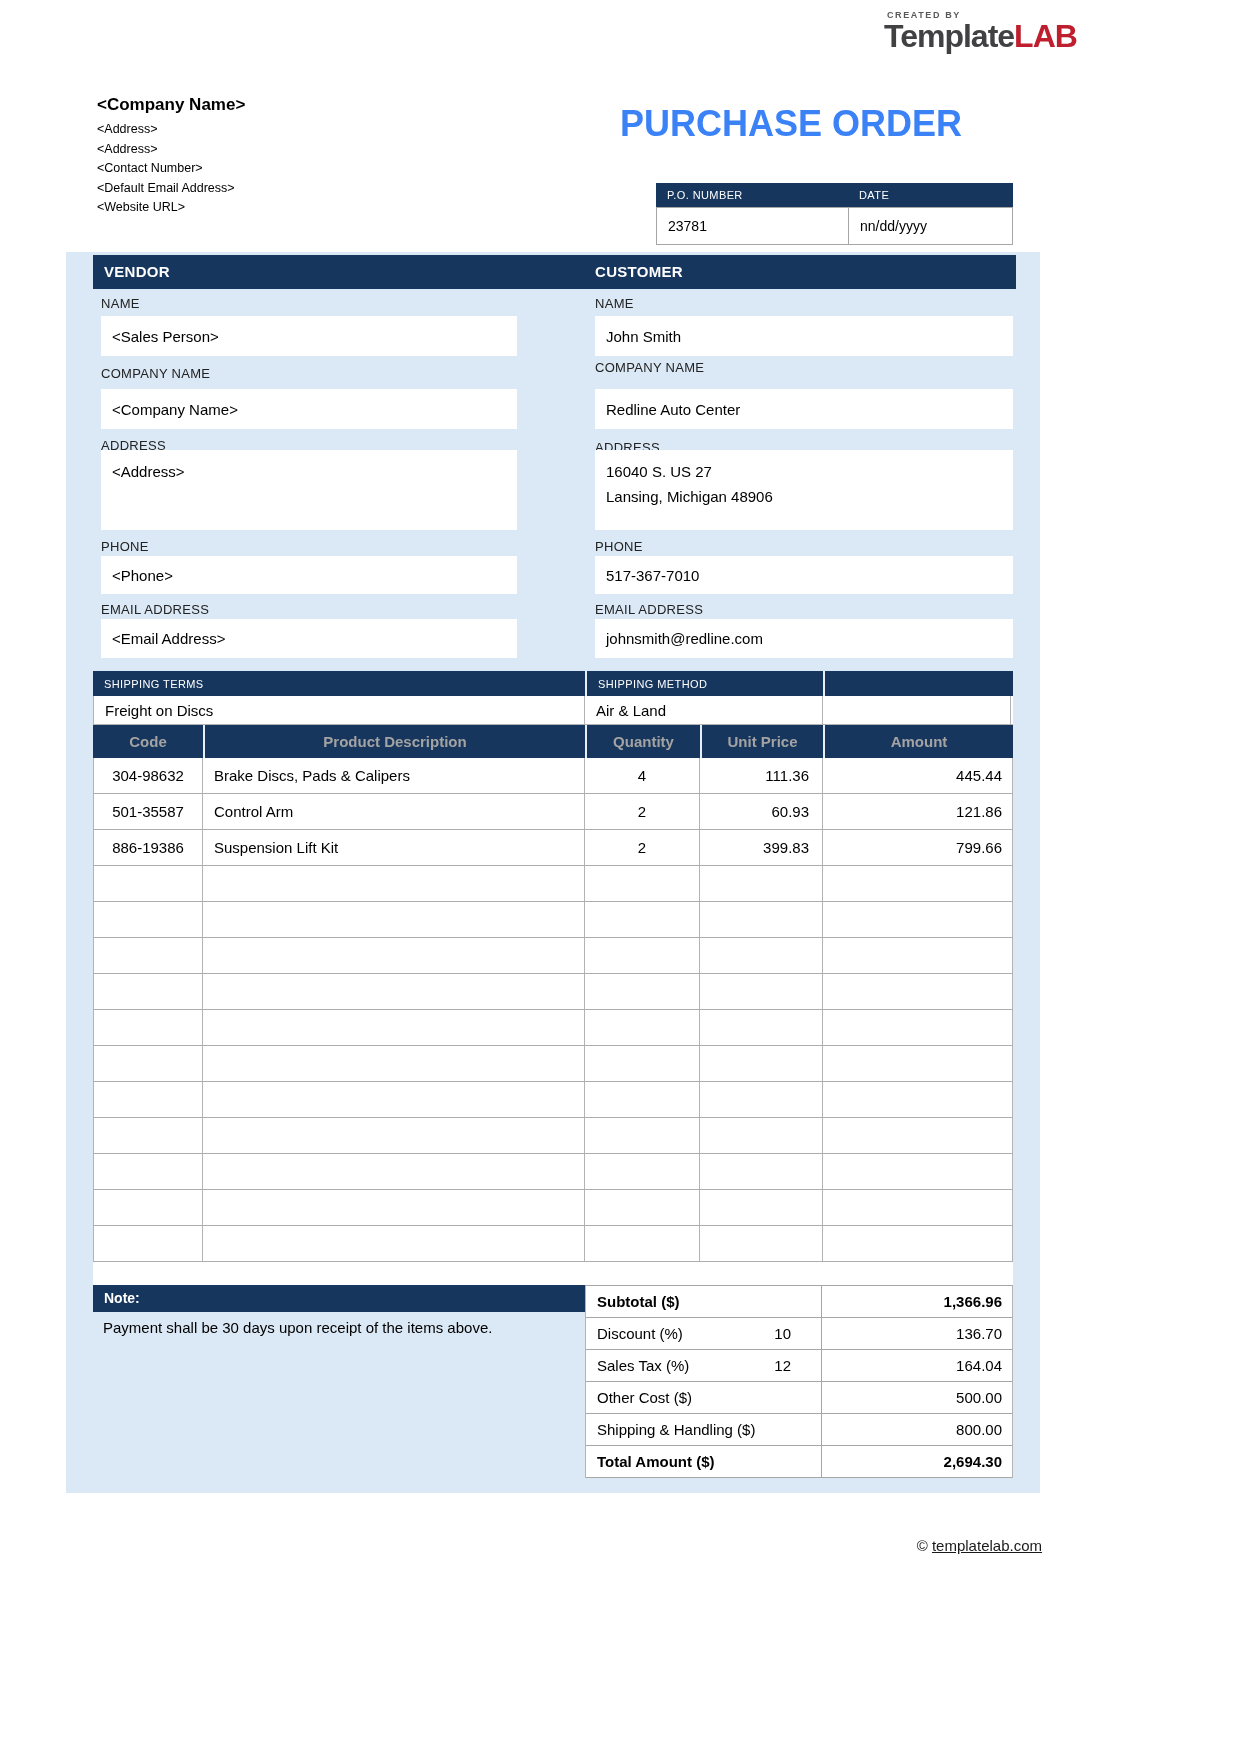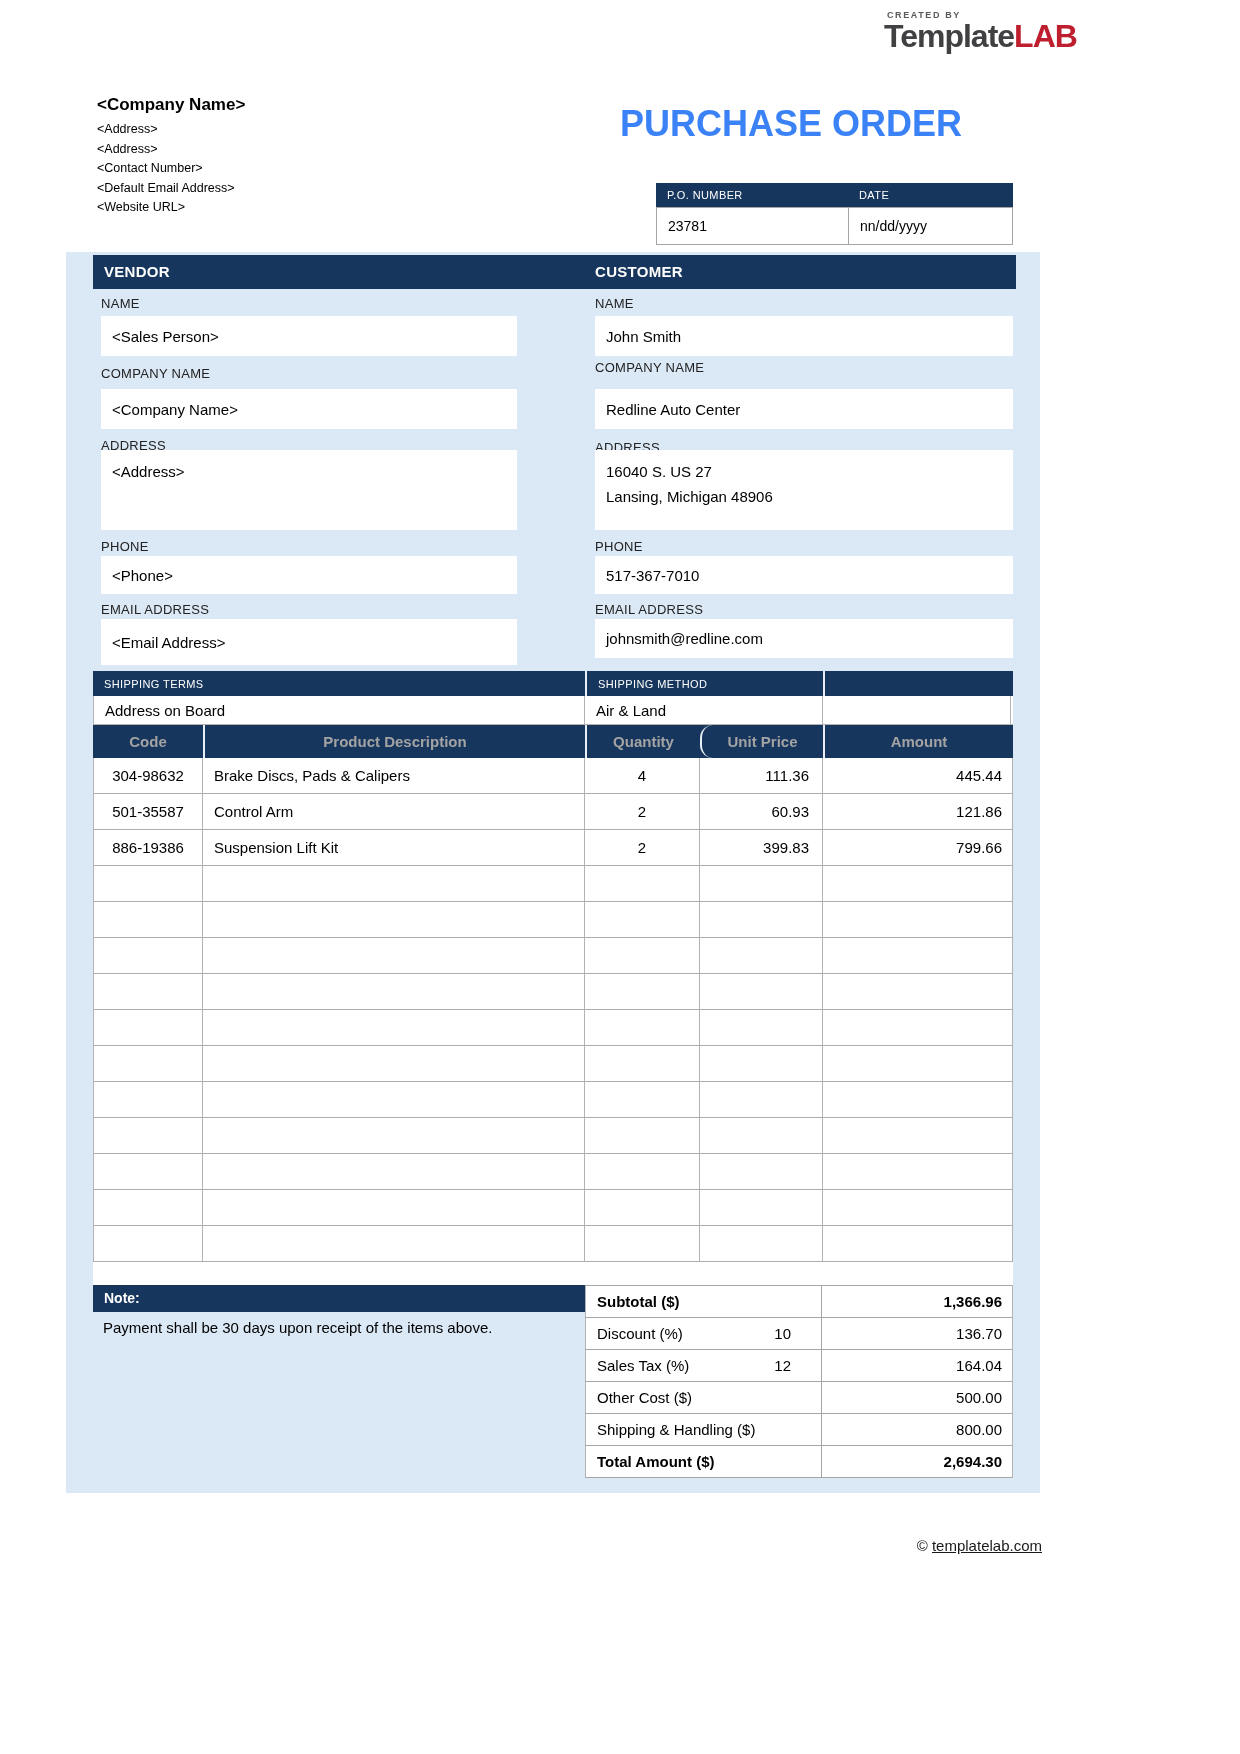--- a/index.html
+++ b/index.html
@@ -55,21 +55,21 @@
   .svals { position:absolute; left:93px; top:696px; width:920px; height:28px; display:flex;
            background:#fff; border-bottom:1px solid #b3b3b3; font-size:15px; }
   .svals > div { display:flex; align-items:center; padding-left:11px; box-sizing:border-box; border-right:1px solid #b3b3b3; }
   .svals > div:first-child { border-left:1px solid #b3b3b3; }
 
   
   .ihead { position:absolute; left:93px; top:725px; width:920px; height:33px; display:flex;
            background:#17365d; color:#a3a3a3; font-weight:bold; font-size:15px; }
   .ihead > div { display:flex; align-items:center; justify-content:center; box-sizing:border-box; }
   .ihead > div + div { border-left:2px solid #e8eef5; }
-  .hc1 { width:110px; } .hc2 { width:382px; } .hc3 { width:115px; } .hc4 { width:123px;border-radius:13px; } .hc5 { width:190px; }
+  .hc1 { width:110px; } .hc2 { width:382px; } .hc3 { width:115px; } .hc4 { width:123px; } .hc5 { width:190px; }
   .ibody { position:absolute; left:93px; top:758px; width:920px; }
   .irow { display:flex; height:36px; background:#fff; border-bottom:1px solid #adadad; box-sizing:border-box; }
   .irow > div { box-sizing:border-box; border-right:1px solid #b3b3b3; display:flex; align-items:center; font-size:15px; }
   .irow > div:first-child { border-left:1px solid #b3b3b3; }
   .c1 { width:110px; justify-content:center; }
   .c2 { width:382px; padding-left:11px; }
   .c3 { width:115px; justify-content:center; }
   .c4 { width:123px; justify-content:flex-end; padding-right:13px; }
   .c5 { width:190px; justify-content:flex-end; padding-right:10px; }
 
@@ -134,41 +134,41 @@
 
   <div class="fld-label lblL" style="top:296px;">NAME</div>
   <div class="fld-box colL" style="top:316px; height:40px;">&lt;Sales Person&gt;</div>
   <div class="fld-label lblL" style="top:366px;">COMPANY NAME</div>
   <div class="fld-box colL" style="top:389px; height:40px;">&lt;Company Name&gt;</div>
   <div class="fld-label lblL" style="top:438px;">ADDRESS</div>
   <div class="fld-box colL tall" style="top:450px; height:80px;">&lt;Address&gt;</div>
   <div class="fld-label lblL" style="top:539px;">PHONE</div>
   <div class="fld-box colL" style="top:556px; height:38px;">&lt;Phone&gt;</div>
   <div class="fld-label lblL" style="top:602px;">EMAIL ADDRESS</div>
-  <div class="fld-box colL" style="top:619px; height:46px;">&lt;Email Address&gt;</div>
+  <div class="fld-box colL" style="top:619px; height:39px;">&lt;Email Address&gt;</div>
 
   <div class="fld-label lblR" style="top:296px;">NAME</div>
   <div class="fld-box colR" style="top:316px; height:40px;">John Smith</div>
   <div class="fld-label lblR" style="top:360px;">COMPANY NAME</div>
   <div class="fld-box colR" style="top:389px; height:40px;">Redline Auto Center</div>
   <div class="fld-label lblR" style="top:440px;">ADDRESS</div>
   <div class="fld-box colR tall" style="top:450px; height:80px;">16040 S. US 27
 Lansing, Michigan 48906</div>
   <div class="fld-label lblR" style="top:539px;">PHONE</div>
   <div class="fld-box colR" style="top:556px; height:38px;">517-367-7010</div>
   <div class="fld-label lblR" style="top:602px;">EMAIL ADDRESS</div>
   <div class="fld-box colR" style="top:619px; height:39px;">johnsmith@redline.com</div>
 
   <div class="shead">
     <div class="sc1">SHIPPING TERMS</div>
     <div class="sc2">SHIPPING METHOD</div>
     <div class="sc3"></div>
   </div>
   <div class="svals">
-    <div class="sc1">Address on Board</div>
+    <div class="sc1">Freight on Discs</div>
     <div class="sc2">Air &amp; Land</div>
     <div class="sc3"></div>
   </div>
 
   <div class="ihead">
     <div class="hc1">Code</div>
     <div class="hc2">Product Description</div>
     <div class="hc3">Quantity</div>
     <div class="hc4">Unit Price</div>
     <div class="hc5">Amount</div>

